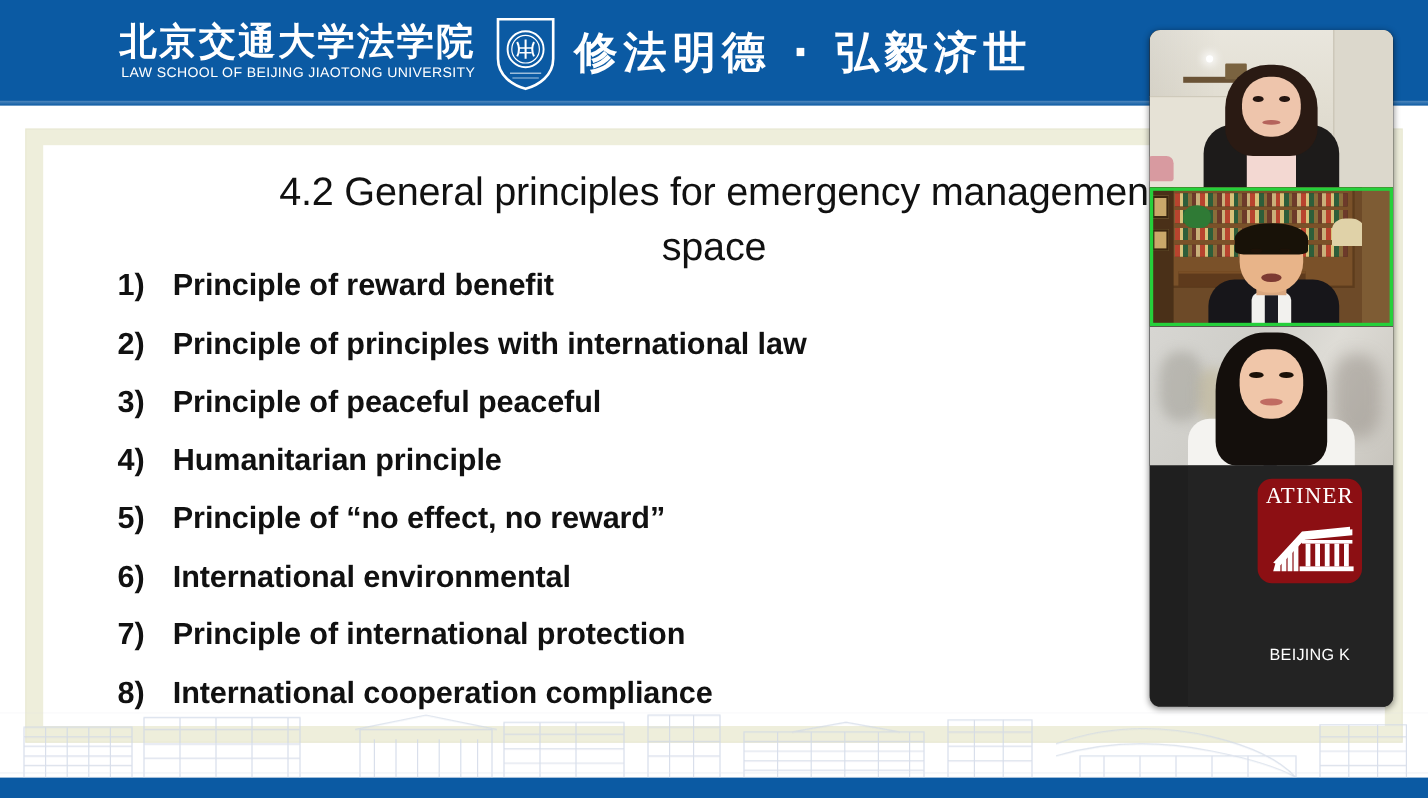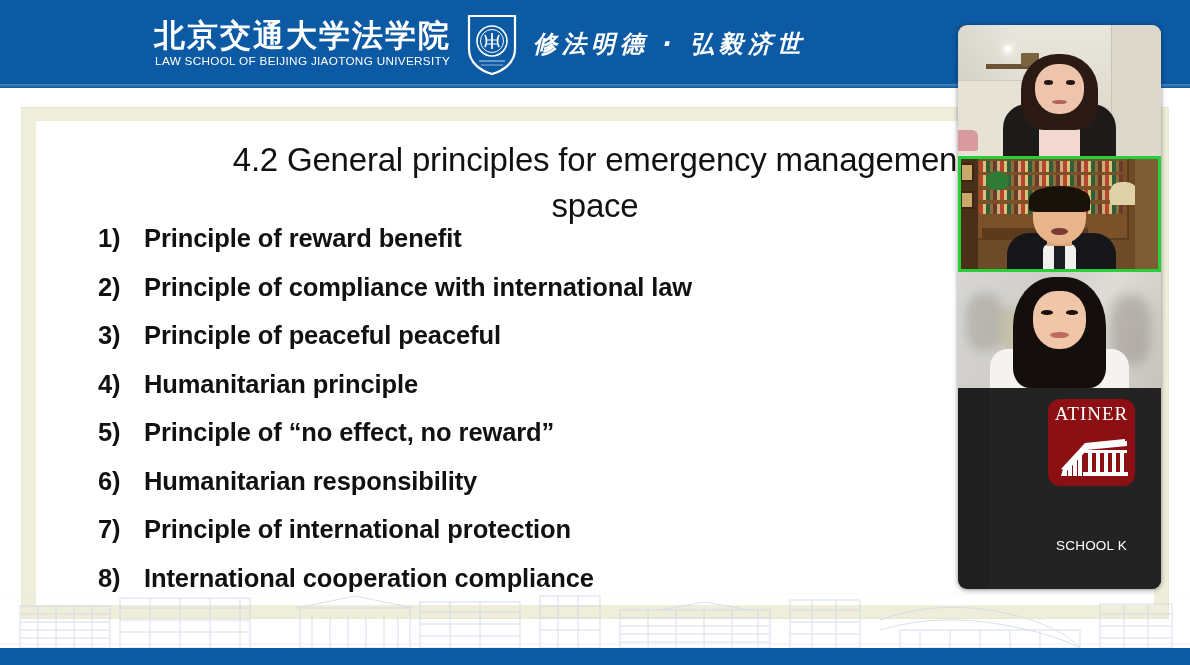--- a/index.html
+++ b/index.html
@@ -35,23 +35,22 @@
     font-family:"DejaVu Sans", sans-serif;white-space:nowrap;
   }
   .logo-en{
     color:#ffffff;font-size:11.5px;letter-spacing:.3px;margin-top:5px;
     font-family:"Liberation Sans", sans-serif;white-space:nowrap;
     transform:scaleX(1.02);
   }
   .shield{position:relative;width:54px;height:66px;flex:0 0 auto;}
   .shield svg{display:block;width:54px;height:66px;}
   .logo-calli{
-    color:#ffffff;font-size:24px;font-weight:bold;letter-spacing:5px;
+    color:#ffffff;font-size:36px;font-weight:bold;letter-spacing:5px;
     font-family:"DejaVu Sans", sans-serif;white-space:nowrap;
-    font-style:italic;
   }
 
   
   .frame{
     position:absolute;left:22px;top:108px;width:1146px;height:510px;
     background:#eeeedb;
     box-shadow:0 0 0 1px #e8e8d2;
   }
   .frame-inner{
     position:absolute;left:14px;top:13px;right:14px;bottom:13px;
@@ -230,37 +229,37 @@
           <span>space</span>
         </div>
 
         <div class="bullets">
           <div class="bullet">
             <span class="num">1)</span>
             <span class="txt">Principle of reward benefit</span>
           </div>
           <div class="bullet">
             <span class="num">2)</span>
-            <span class="txt">Principle of compliance with international law</span>
+            <span class="txt">Principle of principles with international law</span>
           </div>
           <div class="bullet">
             <span class="num">3)</span>
             <span class="txt">Principle of peaceful peaceful</span>
           </div>
           <div class="bullet">
             <span class="num">4)</span>
             <span class="txt">Humanitarian principle</span>
           </div>
           <div class="bullet">
             <span class="num">5)</span>
             <span class="txt">Principle of “no effect, no reward”</span>
           </div>
           <div class="bullet">
             <span class="num">6)</span>
-            <span class="txt">Humanitarian responsibility</span>
+            <span class="txt">International environmental</span>
           </div>
           <div class="bullet">
             <span class="num">7)</span>
             <span class="txt">Principle of international protection</span>
           </div>
           <div class="bullet">
             <span class="num">8)</span>
             <span class="txt">International cooperation compliance</span>
           </div>
         </div>
@@ -402,19 +401,19 @@
                 <rect x="65" y="28" width="4" height="19"></rect>
                 <rect x="28" y="47" width="45" height="4"></rect>
                 <path d="M8 44 L12 40 L12 51 L6 51 Z"></path>
                 <path d="M13 39 L17 35 L17 51 L13 51 Z"></path>
                 <path d="M18 34 L22 30 L22 51 L18 51 Z"></path>
                 <path d="M23 29 L27 25 L27 51 L23 51 Z"></path>
               </g>
             </svg>
           </div>
         </div>
-        <div class="atiner-name">SCHOOL K</div>
+        <div class="atiner-name">BEIJING K</div>
       </div>
     </div>
 
   </div>
 
 </div>
 
 </body></html>

